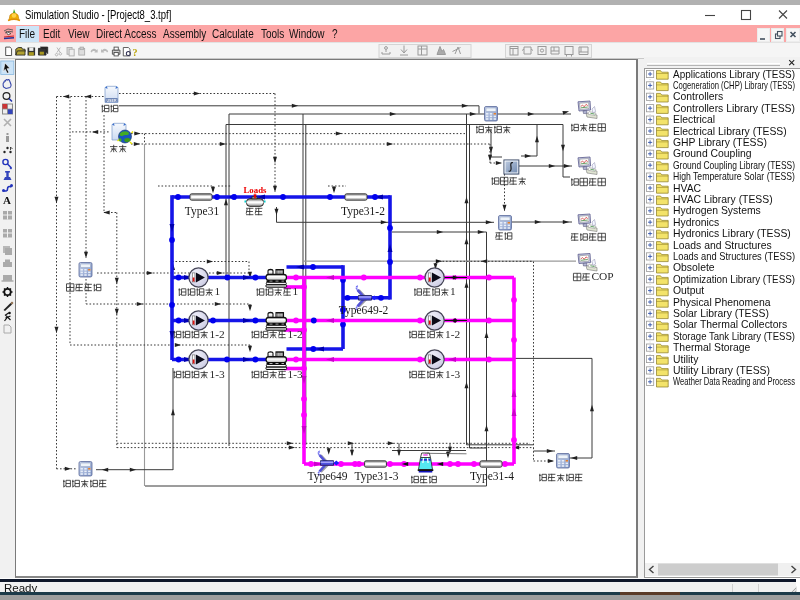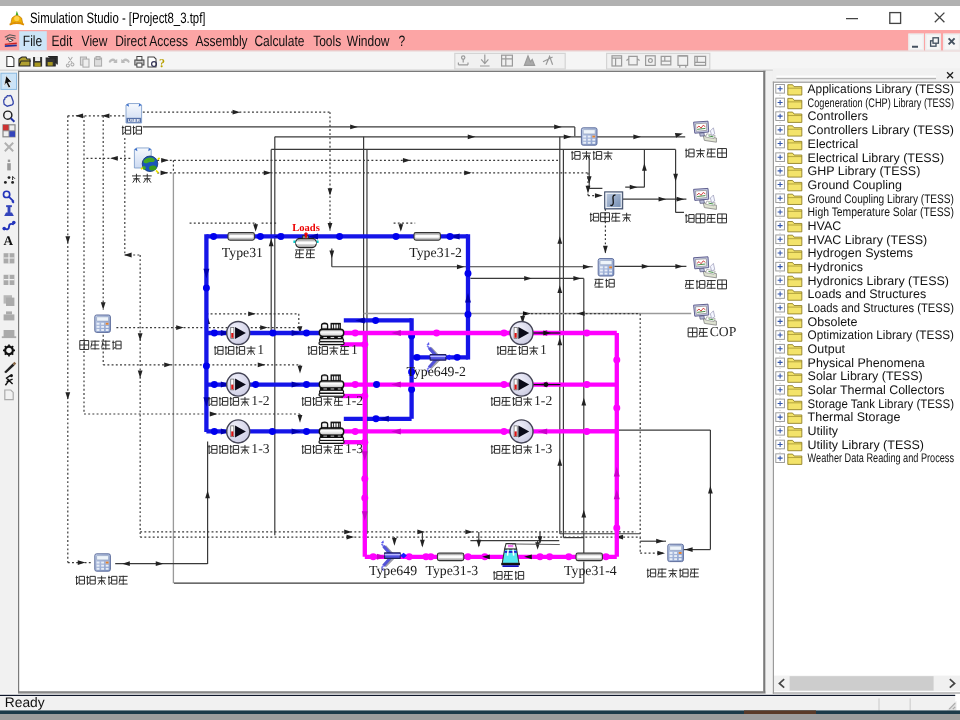--- a/index.html
+++ b/index.html
@@ -1057,21 +1057,21 @@
 </svg>
 
 <div class="abs" style="left:644.5px;top:562.5px;width:155px;height:13px;background:#f0f0f0">
   <svg class="abs" style="left:0;top:0" width="155" height="13" viewBox="0 0 155 13">
     <path d="M8.5,3 L4.5,6.5 L8.5,10" stroke="#444" stroke-width="1.4" fill="none"></path>
     <rect x="13" y="0.5" width="120" height="12" fill="#cdcdcd"></rect>
     <path d="M146.5,3 L150.5,6.5 L146.5,10" stroke="#444" stroke-width="1.4" fill="none"></path>
   </svg>
 </div>
 
-<div class="abs" style="left:0;top:578.5px;width:796px;height:13.5px;background:#f1f1f1;border-top:1px solid #0f172a">
+<div class="abs" style="left:0;top:578.5px;width:796px;height:13.5px;background:#f1f1f1;border-top:3px solid #0f172a">
   <span class="abs" style="left:4px;top:0.5px;font-size:11.5px;color:#111">Ready</span>
   <div class="abs" style="left:732px;top:2px;width:1px;height:10px;background:#d0d0d0"></div>
   <div class="abs" style="left:758px;top:2px;width:1px;height:10px;background:#d0d0d0"></div>
   <svg class="abs" style="left:788px;top:3px" width="10" height="10" viewBox="0 0 10 10">
       <path d="M9,1 V9 H1 Z" fill="#e0e0e0"></path>
       <path d="M8,3 L3,8 M8,6 L6,8" stroke="#aaa" stroke-width="1"></path>
     </svg>
 </div>
 
 <div class="abs" style="left:0;top:592px;width:800px;height:2.5px;background:#1c3a49"></div>

